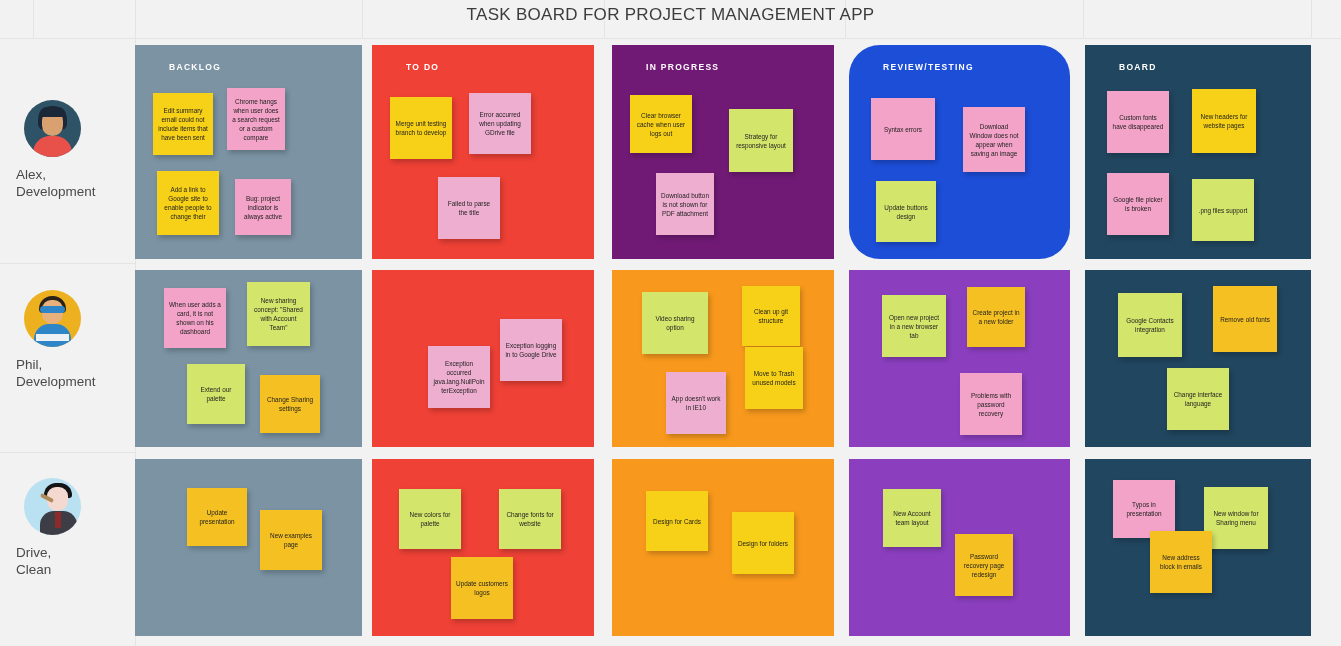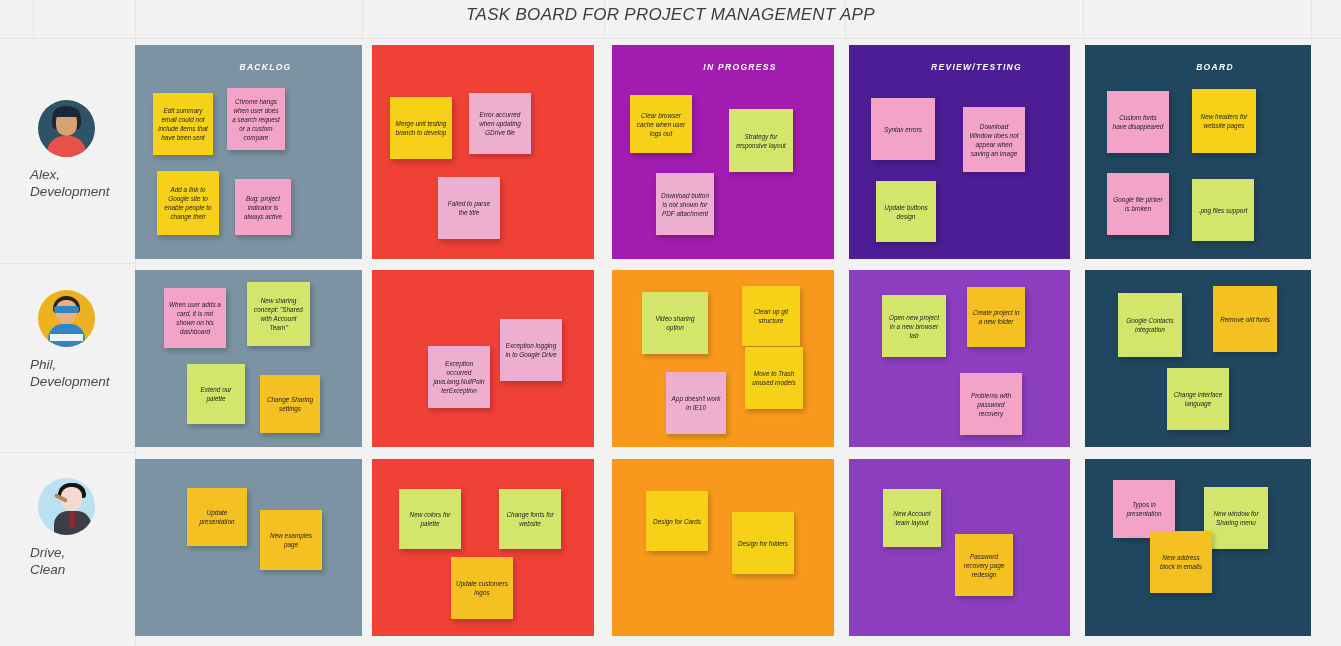--- a/index.html
+++ b/index.html
@@ -6,40 +6,39 @@
   html, body {
     width: 1341px; height: 646px;
     background: #f2f2f2;
     font-family: "Liberation Sans", sans-serif;
     overflow: hidden;
   }
   #board {
     position: relative;
     width: 1341px; height: 646px;
     background: #f2f2f2;
-    font-style: italic;
   }
   
   .grid-v { position:absolute; top:0; width:1px; background:#e4e4e4; }
   .grid-h { position:absolute; left:0; height:1px; background:#e4e4e4; }
 
   #title {
     position: absolute;
     top: 5px; left: 0; width: 1341px;
     text-align: center;
     font-size: 17px;
     letter-spacing: 0.3px;
     color: #3c3c3c;
     font-family: "Liberation Sans", sans-serif;
   }
 
   
   .person {
     position: absolute;
-    left: 30px;
+    left: 16px;
     width: 110px;
   }
   .avatar {
     width: 57px; height: 57px;
     border-radius: 50%;
     position: relative;
     overflow: hidden;
     margin-left: 8px;
   }
   .av-hair, .av-face, .av-body, .av-extra1, .av-extra2 { position:absolute; }
@@ -50,21 +49,21 @@
     color: #4a4a4a;
   }
 
   
   .cell {
     position: absolute;
     overflow: hidden;
   }
   .col-head {
     width: 100%;
-    text-align: center;
+    text-align: left;
     color: #ffffff;
     font-size: 8.5px;
     letter-spacing: 1.3px;
     padding-top: 17px;
     font-weight: bold;
     padding-left: 34px;
   }
 
   
   .note {
@@ -152,45 +151,46 @@
       </div>
     <div class="note" style="left:22px;top:126px;width:62px;height:64px;background:#f7d117;">
         <span>Add a link to Google site to enable people to change their</span>
       </div>
     <div class="note" style="left:100px;top:134px;width:56px;height:56px;background:#f2a3c7;">
         <span>Bug: project indicator is always active</span>
       </div>
   </div>
 
   <div class="cell" style="left:372px;top:45px;width:222px;height:214px;background:#ef4136;">
+    <div class="col-head">TO DO</div>
     <div class="note" style="left:18px;top:52px;width:62px;height:62px;background:#f7d117;">
         <span>Merge unit testing branch to develop</span>
       </div>
     <div class="note" style="left:97px;top:48px;width:62px;height:61px;background:#eeaed0;">
         <span>Error accurred when updating GDrive file</span>
       </div>
     <div class="note" style="left:66px;top:132px;width:62px;height:62px;background:#eeaed0;">
         <span>Failed to parse the title</span>
       </div>
   </div>
 
-  <div class="cell" style="left:612px;top:45px;width:222px;height:214px;background:#a21caf;">
+  <div class="cell" style="left:612px;top:45px;width:222px;height:214px;background:#701a75;">
     <div class="col-head">IN PROGRESS</div>
     <div class="note" style="left:18px;top:50px;width:62px;height:58px;background:#f7d117;">
         <span>Clear browser cache when user logs out</span>
       </div>
     <div class="note" style="left:117px;top:64px;width:64px;height:63px;background:#d3e66b;">
         <span>Strategy for responsive layout</span>
       </div>
     <div class="note" style="left:44px;top:128px;width:58px;height:62px;background:#eeaed0;">
         <span>Download button is not shown for PDF attachment</span>
       </div>
   </div>
 
-  <div class="cell" style="left:849px;top:45px;width:221px;height:214px;background:#4c1d95;">
+  <div class="cell" style="left:849px;top:45px;width:221px;height:214px;background:#1d4ed8;border-radius:31px;">
     <div class="col-head">REVIEW/TESTING</div>
     <div class="note" style="left:22px;top:53px;width:64px;height:62px;background:#f2a3c7;">
         <span>Syntax errors</span>
       </div>
     <div class="note" style="left:114px;top:62px;width:62px;height:65px;background:#f2a3c7;">
         <span>Download Window does not appear when saving an image</span>
       </div>
     <div class="note" style="left:27px;top:136px;width:60px;height:61px;background:#d3e66b;">
         <span>Update buttons design</span>
       </div>

